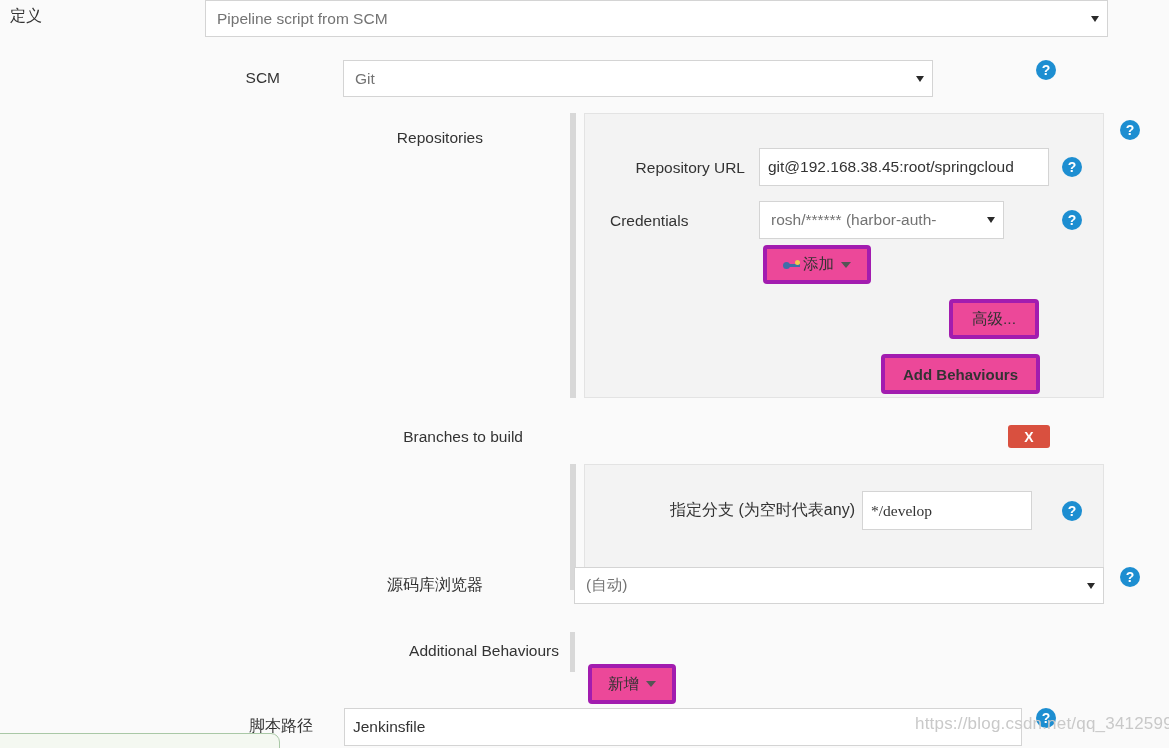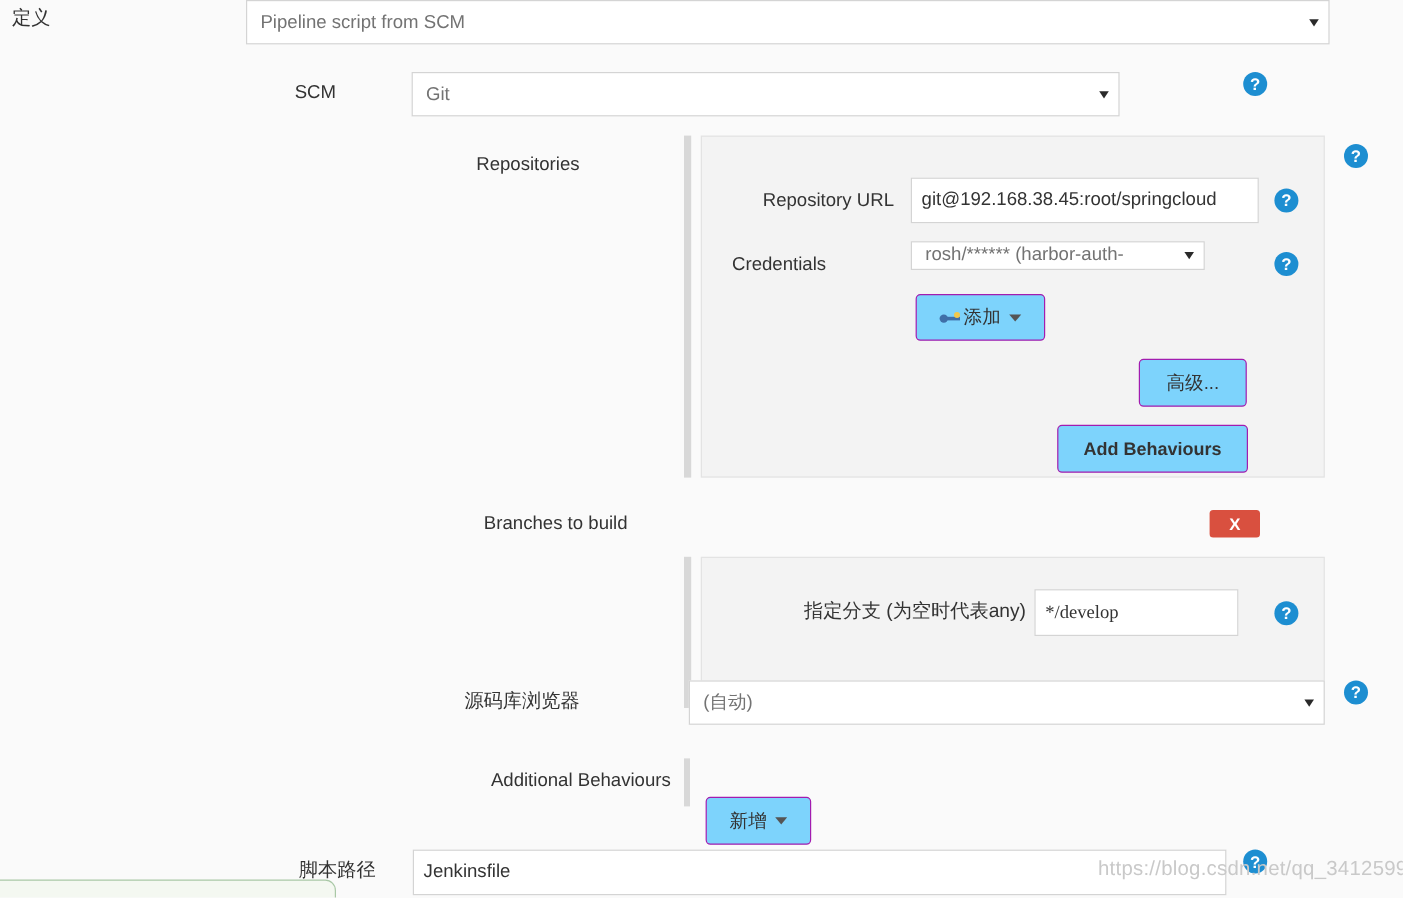--- a/index.html
+++ b/index.html
@@ -101,22 +101,22 @@
     left: 14px; top: 0; right: 0; bottom: 0;
     background: #f3f3f3;
     border: 1px solid #e3e3e3;
     box-sizing: border-box;
   }
 
   
   .btn {
     position: absolute;
     box-sizing: border-box;
-    background: #7dd3fc;
-    border: 1px solid #a21caf;
+    background: #ec4899;
+    border: 4px solid #a21caf;
     border-radius: 4px;
     display: flex;
     align-items: center;
     justify-content: center;
     color: #333;
     font-size: 15px;
     font-weight: bold;
     cursor: pointer;
     white-space: nowrap;
     user-select: none;
@@ -243,21 +243,21 @@
   <div class="text-input" style="left:189px; top:35px; width:290px; height:38px;">
     <span>git@192.168.38.45:root/springcloud</span>
   </div>
   <div class="help-icon" style="left:492px; top:44px;">
     <span>?</span>
   </div>
 
   <div class="field-label" style="left:40px; top:98px; width:135px; text-align:left;">
     <span>Credentials</span>
   </div>
-  <div class="select-box" style="left:189px; top:88px; width:245px; height:24px;">
+  <div class="select-box" style="left:189px; top:88px; width:245px; height:38px;">
     <span class="val">rosh/****** (harbor-auth-</span>
     <span class="caret"></span>
   </div>
   <div class="help-icon" style="left:492px; top:97px;">
     <span>?</span>
   </div>
 
   <div class="btn btn-cn" style="left:193px; top:132px; width:108px; height:39px;">
     <span class="key-icon">
       <span class="shaft"></span>

